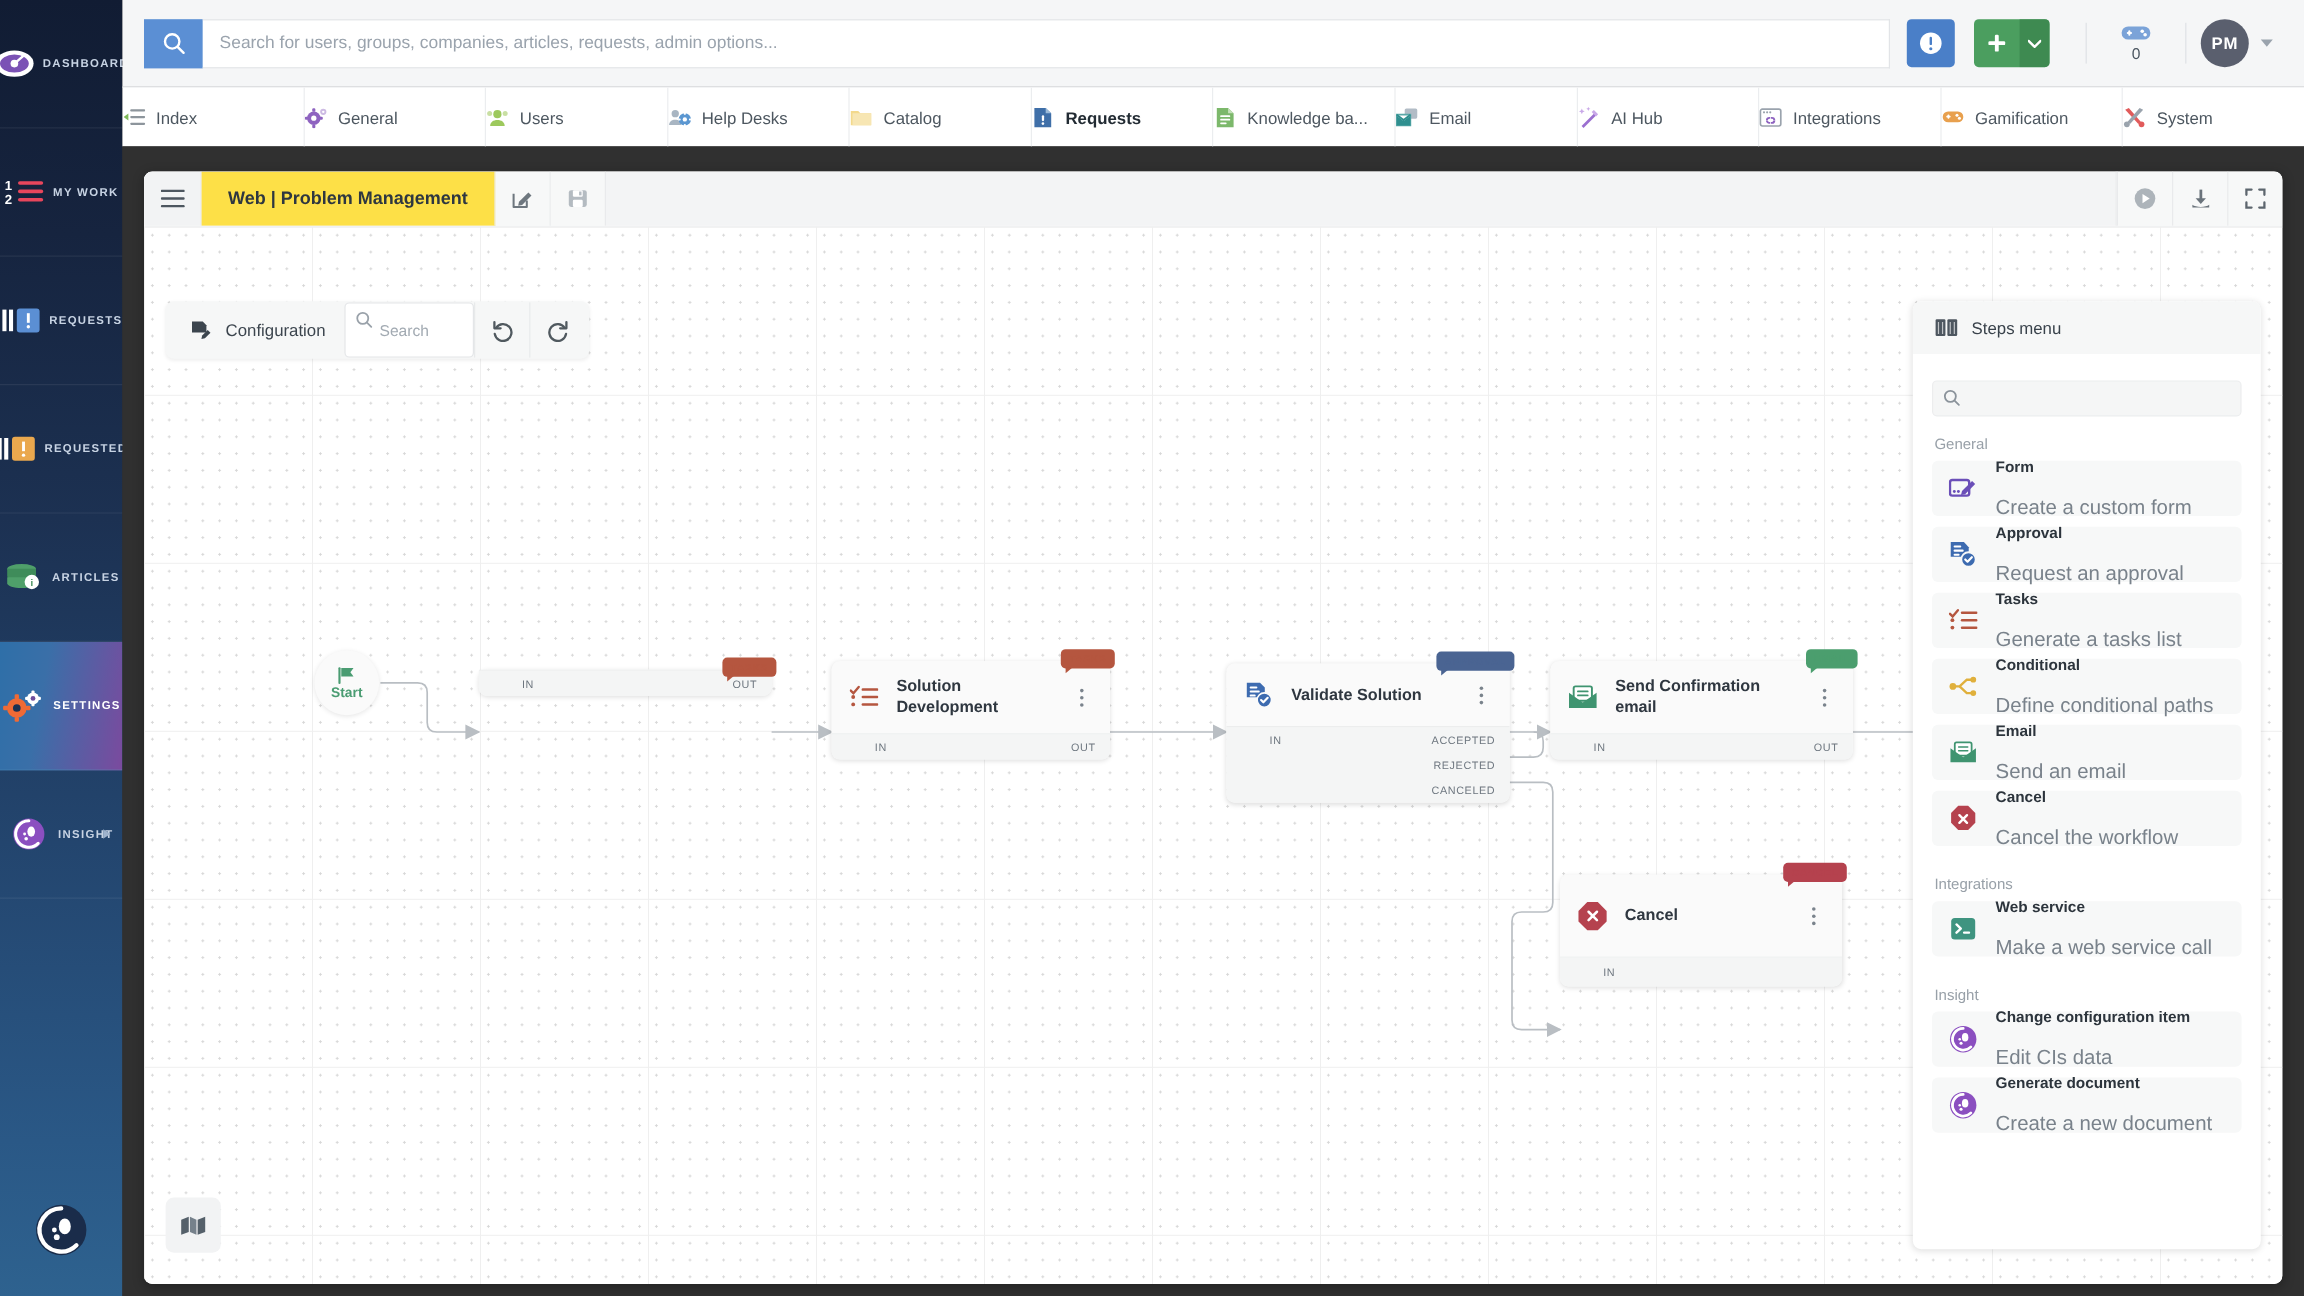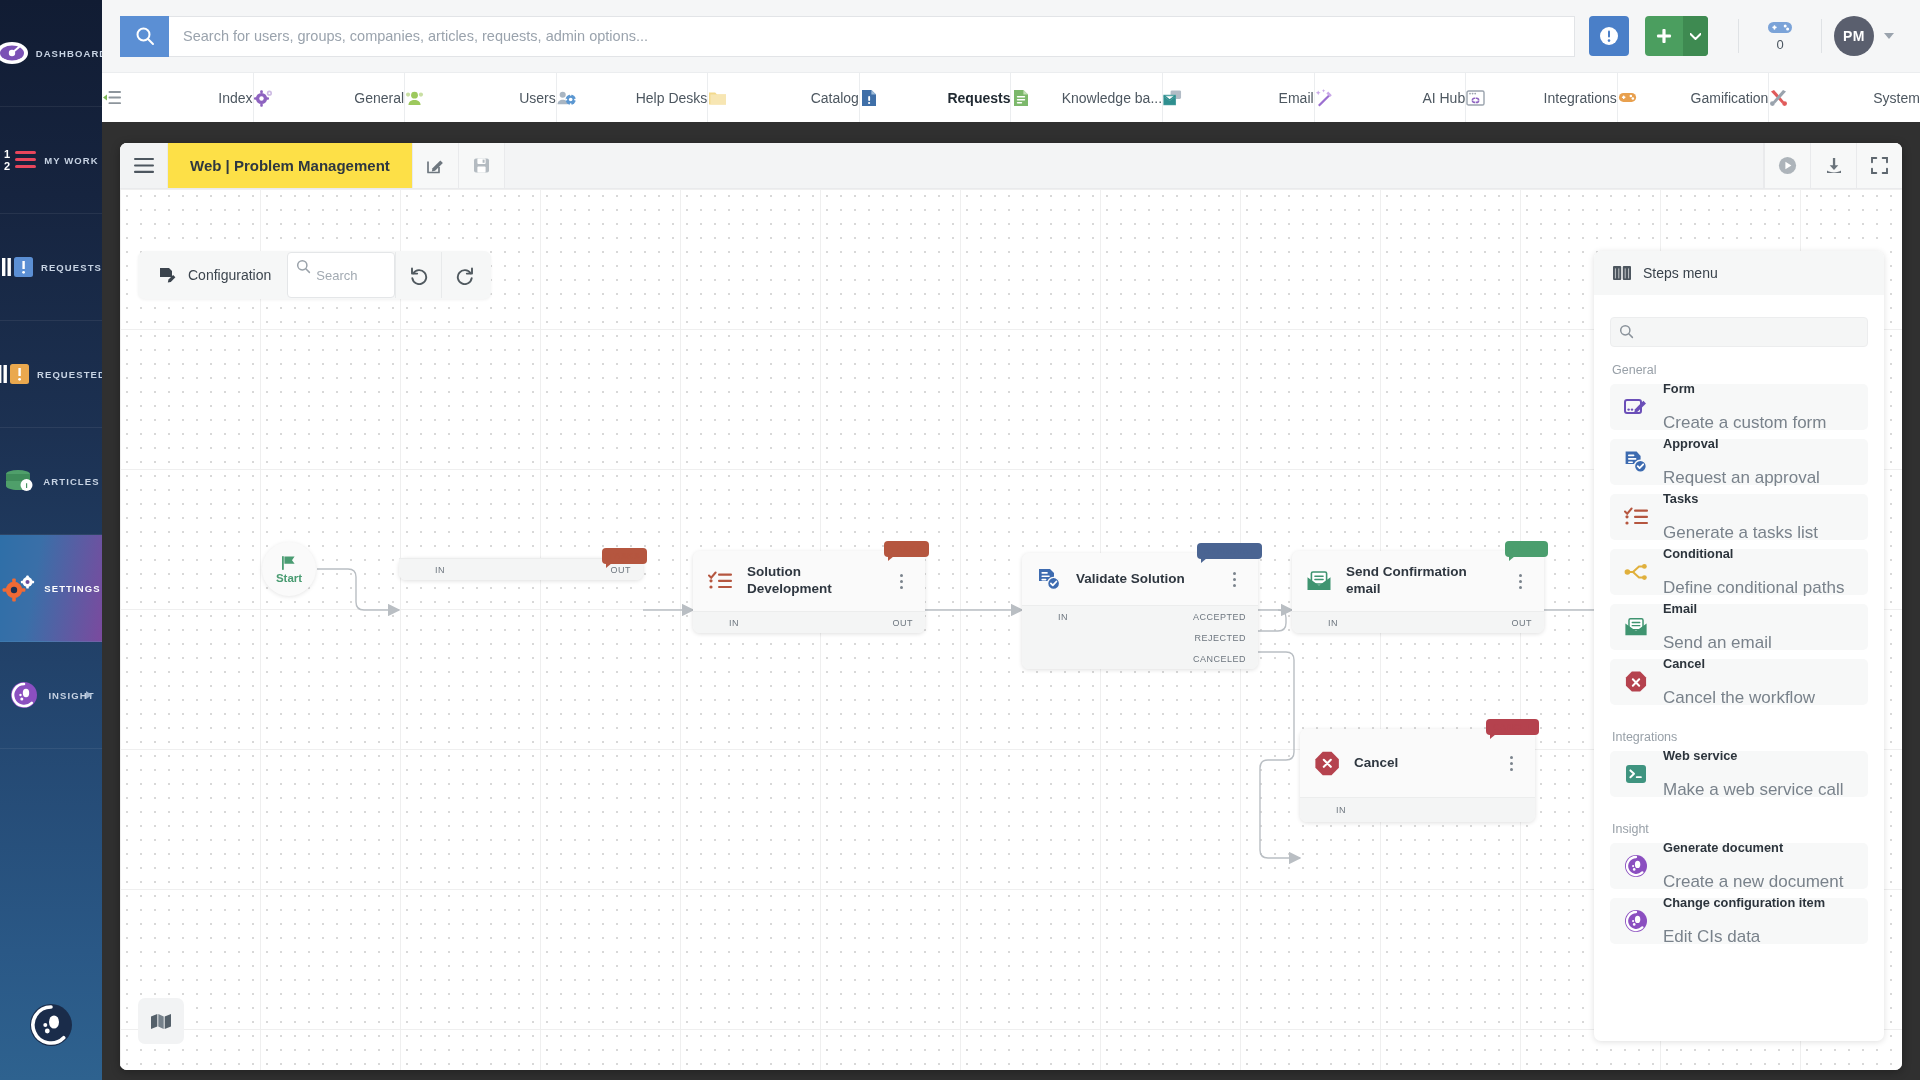--- a/index.html
+++ b/index.html
@@ -70,21 +70,21 @@
   }
   #avatar-caret { margin-left: 10px; margin-right: 8px; width:0;height:0;
     border-top:6px solid #9aa3ad;border-left:5px solid transparent;border-right:5px solid transparent;}
 
   
   #subnav {
     position: absolute; left: 102px; top: 72px; width: 1818px; height: 50px;
     background: #ffffff; display: flex; align-items: center; border-top: 1px solid #ebedef;
   }
   .nav-item {
-    flex: 1; height: 50px; display: flex; align-items: center; justify-content: space-between;
+    flex: 1; height: 50px; display: flex; align-items: center; justify-content: flex-start;
     gap: 9px; font-size: 14px; color: #4d5760; cursor: pointer;
     border-right: 1px solid #ebedef; position: relative;
   }
   .nav-item:last-child { border-right: none; }
   .nav-item.active { color: #222b33; font-weight: 700; }
   .nav-ico { width: 19px; height: 19px; display:flex;align-items:center;justify-content:center; }
 
   
   #stage {
     position: absolute; left: 102px; top: 122px; width: 1818px; height: 958px;
@@ -968,37 +968,37 @@
               <span class="step-ico">
                 <svg width="24" height="24" viewBox="0 0 24 24">
                   <circle cx="12" cy="12" r="11" fill="#8b4fc0"></circle>
                   <path d="M12 3a9 9 0 1 0 6.4 15.4" stroke="#fff" stroke-width="2.3" fill="none" stroke-linecap="round"></path>
                   <ellipse cx="13.6" cy="10.4" rx="2.7" ry="3.6" fill="#fff"></ellipse>
                   <circle cx="10.2" cy="15.4" r="1.3" fill="#fff"></circle>
                   <circle cx="9.1" cy="12.1" r="1.05" fill="#fff"></circle>
                 </svg>
               </span>
               <span class="step-tx">
-                <span class="step-name">Generate document</span>
-                <span class="step-desc">Create a new document</span>
+                <span class="step-name">Change configuration item</span>
+                <span class="step-desc">Edit CIs data</span>
               </span>
             </div>
             <div class="step-card">
               <span class="step-ico">
                 <svg width="24" height="24" viewBox="0 0 24 24">
                   <circle cx="12" cy="12" r="11" fill="#8b4fc0"></circle>
                   <path d="M12 3a9 9 0 1 0 6.4 15.4" stroke="#fff" stroke-width="2.3" fill="none" stroke-linecap="round"></path>
                   <ellipse cx="13.6" cy="10.4" rx="2.7" ry="3.6" fill="#fff"></ellipse>
                   <circle cx="10.2" cy="15.4" r="1.3" fill="#fff"></circle>
                   <circle cx="9.1" cy="12.1" r="1.05" fill="#fff"></circle>
                 </svg>
               </span>
               <span class="step-tx">
-                <span class="step-name">Change configuration item</span>
-                <span class="step-desc">Edit CIs data</span>
+                <span class="step-name">Generate document</span>
+                <span class="step-desc">Create a new document</span>
               </span>
             </div>
           </div>
       </div>
 
     </div>
   </div>
 </div>
 
 </body></html>

